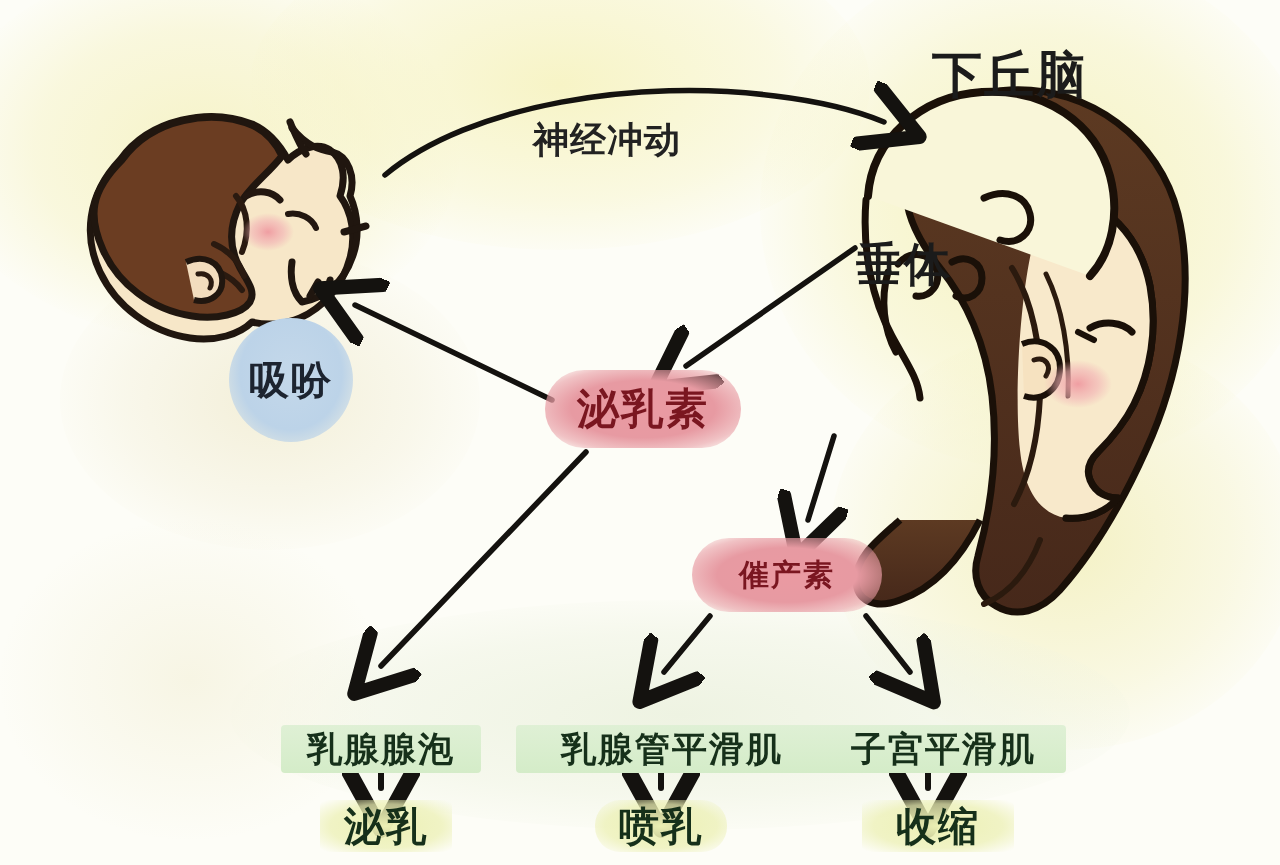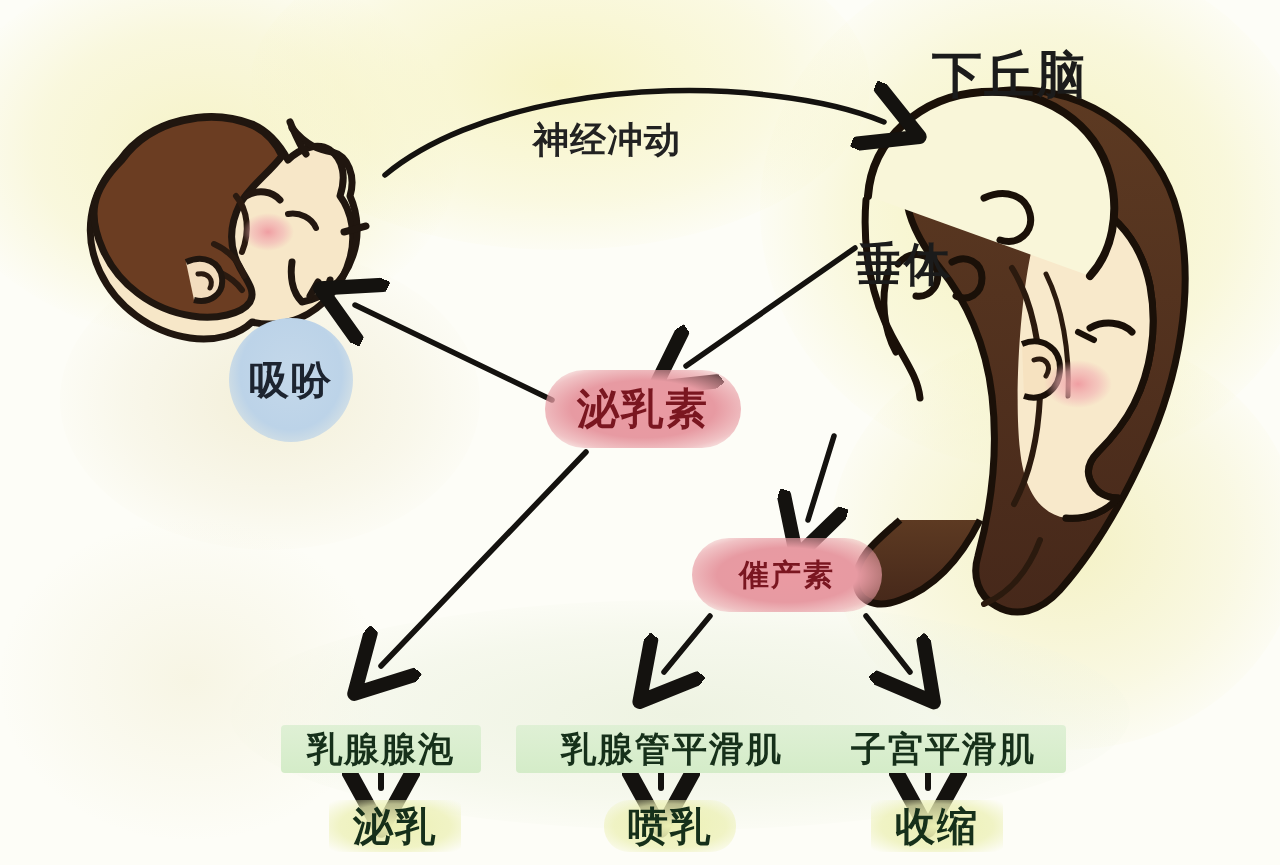--- a/index.html
+++ b/index.html
@@ -90,27 +90,26 @@
                background: linear-gradient(180deg, #dff0d5 0%, #d4ecc8 100%); }
   .t-duct    { left: 516px; top: 685px; width: 312px; height: 48px; font-size: 35px;
                background: linear-gradient(180deg, #dff0d5 0%, #d4ecc8 100%); }
   .t-uterus  { left: 821px; top: 685px; width: 245px; height: 48px; font-size: 35px;
                background: linear-gradient(180deg, #dff0d5 0%, #d4ecc8 100%); }
 
   .chip-out {
     color: #16301a;
     font-weight: 700;
     border-radius: 6px;
-    margin-left: 9px;
   }
   .t-lactation { left: 320px; top: 800px; width: 132px; height: 52px; font-size: 40px;
                  background: radial-gradient(ellipse at 50% 50%, #ecf0b4 0%, rgba(236,240,180,0.75) 60%, rgba(236,240,180,0) 95%); }
   .t-ejection  { left: 595px; top: 800px; width: 132px; height: 52px; font-size: 40px;
                  background: radial-gradient(ellipse at 50% 50%, #ecf0b4 0%, rgba(236,240,180,0.75) 60%, rgba(236,240,180,0) 95%); border-radius: 25px; }
-  .t-contract  { left: 862px; top: 800px; width: 132px; height: 52px; font-size: 40px;
+  .t-contract  { left: 862px; top: 800px; width: 152px; height: 52px; font-size: 40px;
                  background: radial-gradient(ellipse at 50% 50%, #ecf0b4 0%, rgba(236,240,180,0.75) 60%, rgba(236,240,180,0) 95%); }
 </style>
 </head>
 <body>
 
 <div id="stage">
 
   <div class="wash wash-a"></div>
   <div class="wash wash-b"></div>
   <div class="wash wash-c"></div>

